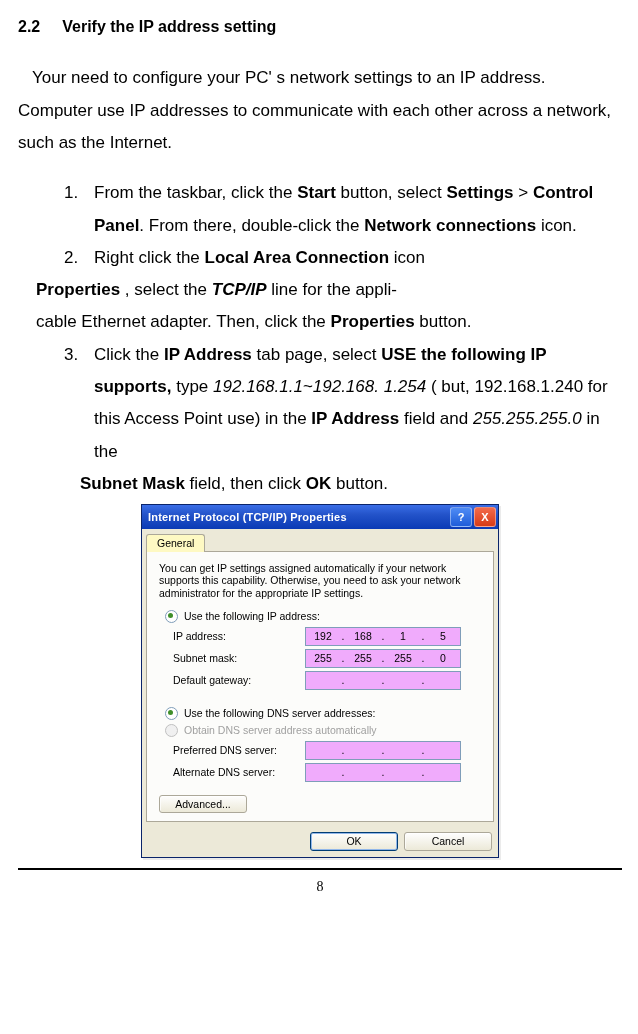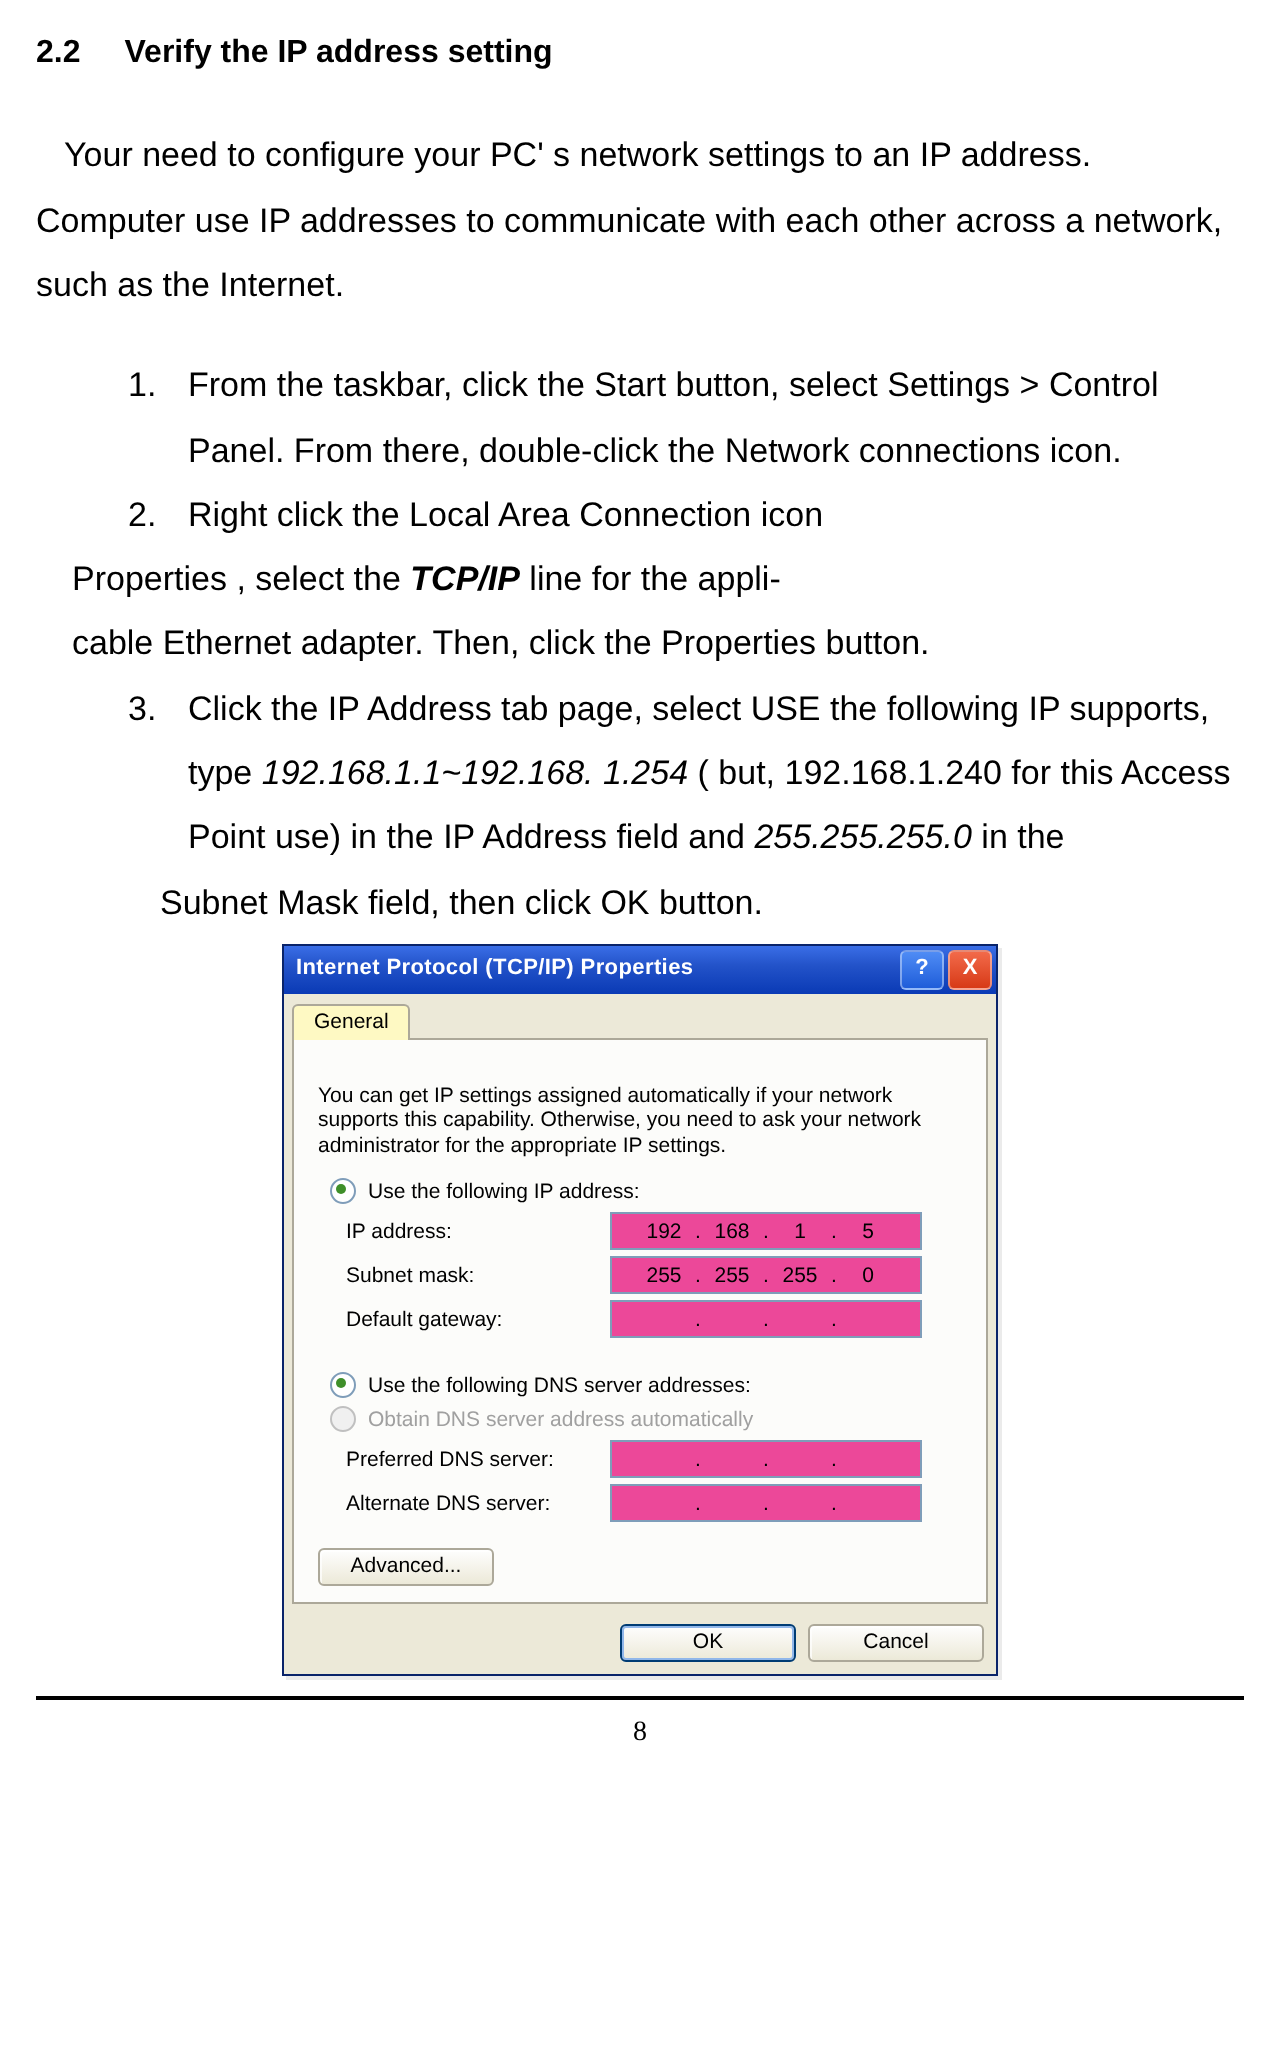--- a/index.html
+++ b/index.html
@@ -18,21 +18,21 @@
       margin: 0 0 20px 0;
       font-family: Verdana, Geneva, sans-serif;
     }
     h2.section-title .num { display:inline-block; margin-right: 22px; }
     p.intro { margin: 0 0 18px 0; text-indent: 14px; }
     .list { margin-left: 46px; }
     .item { position: relative; padding-left: 30px; margin-bottom: 0; }
     .item .num { position: absolute; left: 0; }
     .item .body { }
     .center-line { text-align: left; padding-left: 16px; }
-    b { font-weight: normal; }
+    b { font-weight: bold; }
     i { font-style: italic; }
     em.bi { font-weight: bold; font-style: italic; }
     .dialog-wrap { text-align: center; margin-top: 4px; }
     .dialog {
       display: inline-block;
       width: 356px;
       border: 1px solid #0a246a;
       background: #ece9d8;
       font-family: Tahoma, Geneva, sans-serif;
       font-size: 10.5px;
@@ -71,21 +71,21 @@
       padding: 2px 10px;
       background: #fef9c3;
       font-size: 10.5px;
       position: relative;
       top: 1px;
     }
     .panel {
       border: 1px solid #aca899;
       margin: 0 4px 4px 4px;
       background: #fcfcfa;
-      padding: 22px 12px 8px 12px;
+      padding: 10px 12px 8px 12px;
     }
     .panel p { margin: 0 0 10px 0; }
     .radio-row { display: flex; align-items: center; margin: 4px 0 4px 6px; }
     .radio {
       width: 11px; height: 11px;
       border-radius: 50%;
       border: 1px solid #7f9db9;
       margin-right: 6px;
       position: relative;
       background: #fff;
@@ -99,25 +99,25 @@
       border-radius: 50%;
       background: #3f8f2a;
     }
     .radio.disabled { border-color:#c0c0c0; background:#f0f0f0;}
     .group { border: 1px solid #d4d0c8; border-radius: 2px; padding: 8px 8px 8px 8px; margin: 4px 0 8px 0; }
     .field-row { display: flex; align-items: center; margin: 3px 0 3px 14px; }
     .field-row .lbl { flex: 0 0 132px; }
     .ip-box {
       display: flex;
       border: 1px solid #7f9db9;
-      background: #ec4899;
+      background: #f0abfc;
       height: 17px;
       width: 150px;
       align-items: center;
-      justify-content: center;
+      justify-content: space-between;
       padding: 0 2px;
     }
     .ip-box span.oct { width: 30px; text-align: center; }
     .ip-box span.dot { width: 4px; text-align: center; }
     .grey { color: #a0a0a0; }
     .btn {
       border: 1px solid #aca899;
       border-radius: 3px;
       background: linear-gradient(#fefefe,#ece9d8);
       font-size: 10.5px;

